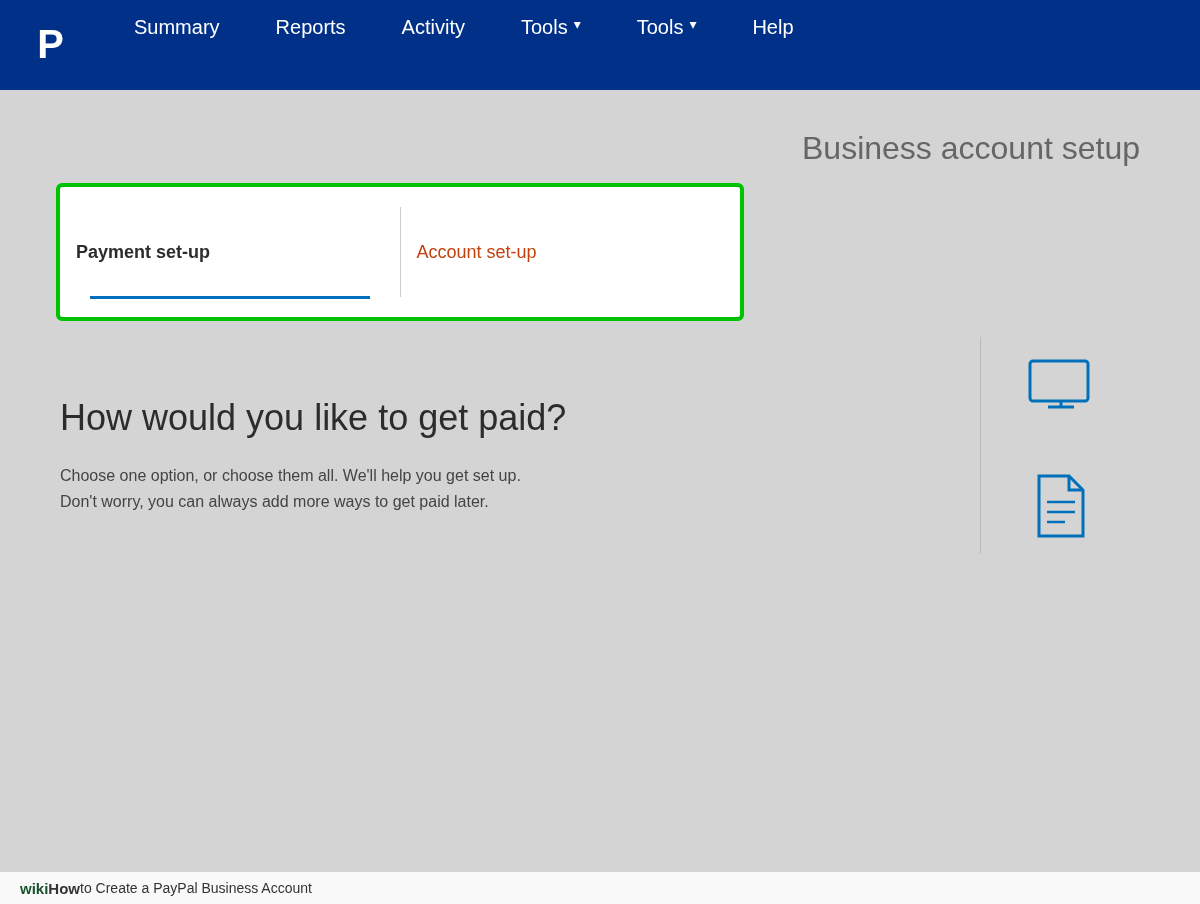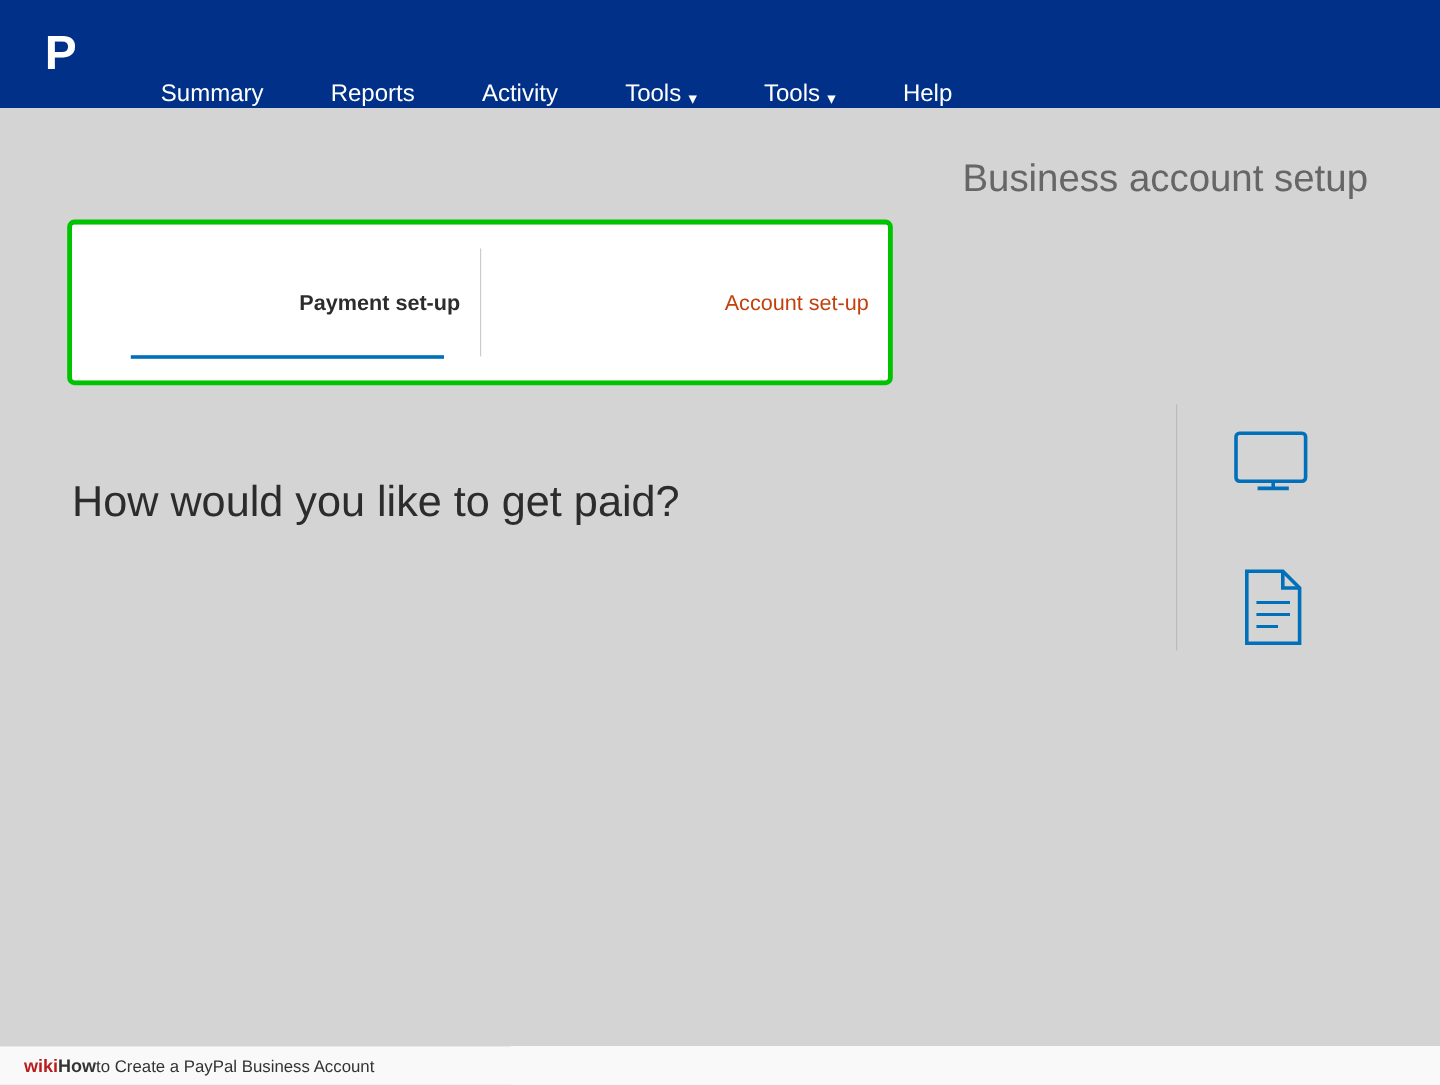--- a/index.html
+++ b/index.html
@@ -34,24 +34,24 @@
     .nav-items {
       display: flex;
       align-items: center;
       gap: 0;
       flex: 1;
     }
     .nav-item {
       color: #ffffff;
       font-size: 20px;
       font-weight: 400;
-      padding: 0 28px;
+      padding: 16px 28px;
       height: 90px;
       display: flex;
-      align-items: flex-end;
+      align-items: flex-start;
       cursor: pointer;
       white-space: nowrap;
       text-decoration: none;
     }
     .nav-item .chevron {
       margin-left: 6px;
       font-size: 14px;
     }
 
     
@@ -77,27 +77,26 @@
       align-items: stretch;
       height: 130px;
       width: 680px;
       position: relative;
       outline: 4px solid #00c300;
     }
 
     .tab {
       display: flex;
       flex-direction: column;
-      align-items: flex-end;
+      align-items: flex-start;
       justify-content: center;
       padding: 0 16px;
       cursor: pointer;
       position: relative;
       flex: 1;
-      margin-left: 19px;
     }
 
     .tab-label {
       font-size: 18px;
       font-weight: 700;
       color: #2c2c2c;
     }
 
     .tab-active-line {
       position: absolute;
@@ -173,21 +172,21 @@
       height: 32px;
       background: rgba(255,255,255,0.85);
       display: flex;
       align-items: center;
       padding: 0 20px;
       font-size: 14px;
       color: #333;
     }
     .wikihow-bar .wiki-text {
       font-weight: 700;
-      color: #b91c1c;
+      color: #14532d;
       font-size: 15px;
     }
     .wikihow-bar .how-text {
       font-weight: 700;
       color: #333;
       font-size: 15px;
     }
     .wikihow-bar .rest-text {
       color: #333;
       font-size: 14px;
@@ -239,20 +238,24 @@
     </div>
     <div class="tab-divider"></div>
     <div class="tab tab-inactive">
       <span class="tab-label">Account set-up</span>
     </div>
   </div>
 
   <div class="content-section">
     <div class="content-main">
       <h2>How would you like to get paid?</h2>
+      <p>
+        <span>Choose one option, or choose them all. We'll help you get set up.</span><br>
+        <span>Don't worry, you can always add more ways to get paid later.</span>
+      </p>
     </div>
     <div class="content-sidebar">
 
       <div class="sidebar-icon">
         <svg width="70" height="65" viewBox="0 0 70 65" fill="none" xmlns="http://www.w3.org/2000/svg">
           <rect x="4" y="4" width="58" height="40" rx="3" stroke="#0070ba" stroke-width="3" fill="none"></rect>
           <line x1="22" y1="50" x2="48" y2="50" stroke="#0070ba" stroke-width="3"></line>
           <line x1="35" y1="44" x2="35" y2="50" stroke="#0070ba" stroke-width="3"></line>
         </svg>
       </div>

